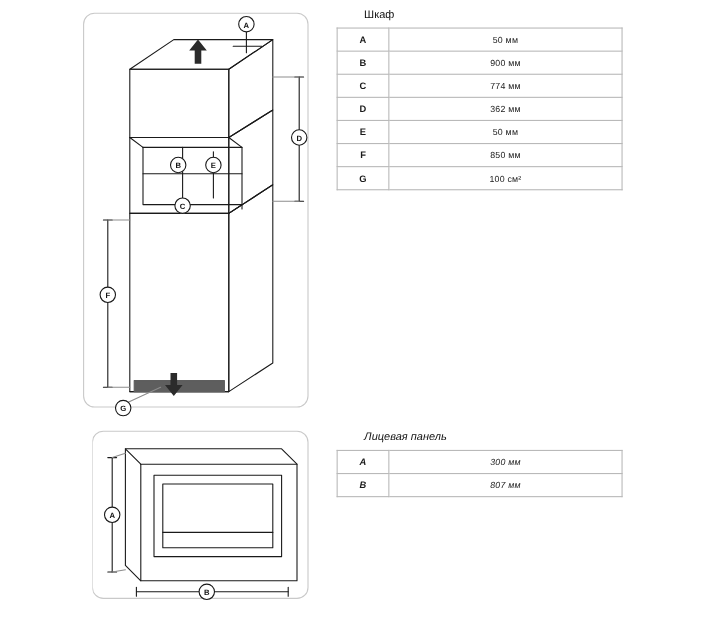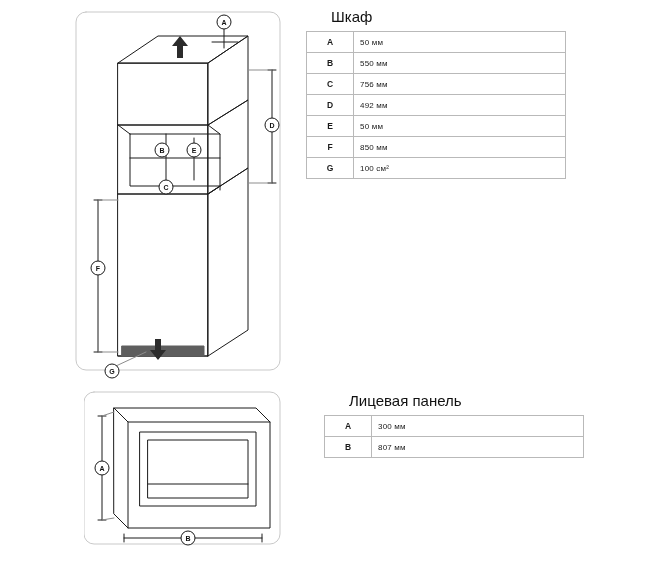--- a/index.html
+++ b/index.html
@@ -31,51 +31,52 @@
     width: 200px;
     height: 160px;
   }
   svg { display: block; }
 
   
   .table-block {
     position: absolute;
   }
   .table-title {
-    font-size: 15px;
+    font-size: 10px;
     color: #111;
     margin: 0 0 6px 0;
     font-weight: normal;
     padding-left: 25px;
   }
   table.spec {
     border-collapse: collapse;
     width: 260px;
     table-layout: fixed;
   }
   table.spec td {
     border: 1px solid #b9b9b9;
     height: 20px;
     padding: 0 6px;
     font-size: 8px;
     vertical-align: middle;
+    text-align: center;
   }
   table.spec td.key {
     width: 34px;
     text-align: center;
     font-weight: bold;
     font-size: 8.5px;
   }
   table.spec td.val {
     font-size: 8px;
     letter-spacing: .2px;
   }
 
   #cabinet-table { left: 306px; top: 8px; }
-  #frontpanel-table { left: 324px; top: 392px; }
+  #frontpanel-table { left: 306px; top: 392px; font-style: italic; }
 
   
   .table-wrap { position: relative; width: 260px; }
 
   
   text {
     font-family: "Liberation Sans", sans-serif;
     font-size: 7px;
     fill: #111;
   }
@@ -204,29 +205,29 @@
   <div class="table-title">Шкаф</div>
   <div class="table-wrap">
     <table class="spec">
       <tbody>
         <tr>
           <td class="key">A</td>
           <td class="val">50 мм</td>
         </tr>
         <tr>
           <td class="key">B</td>
-          <td class="val">550 мм</td>
+          <td class="val">900 мм</td>
         </tr>
         <tr>
           <td class="key">C</td>
-          <td class="val">756 мм</td>
+          <td class="val">774 мм</td>
         </tr>
         <tr>
           <td class="key">D</td>
-          <td class="val">492 мм</td>
+          <td class="val">362 мм</td>
         </tr>
         <tr>
           <td class="key">E</td>
           <td class="val">50 мм</td>
         </tr>
         <tr>
           <td class="key">F</td>
           <td class="val">850 мм</td>
         </tr>
         <tr>

